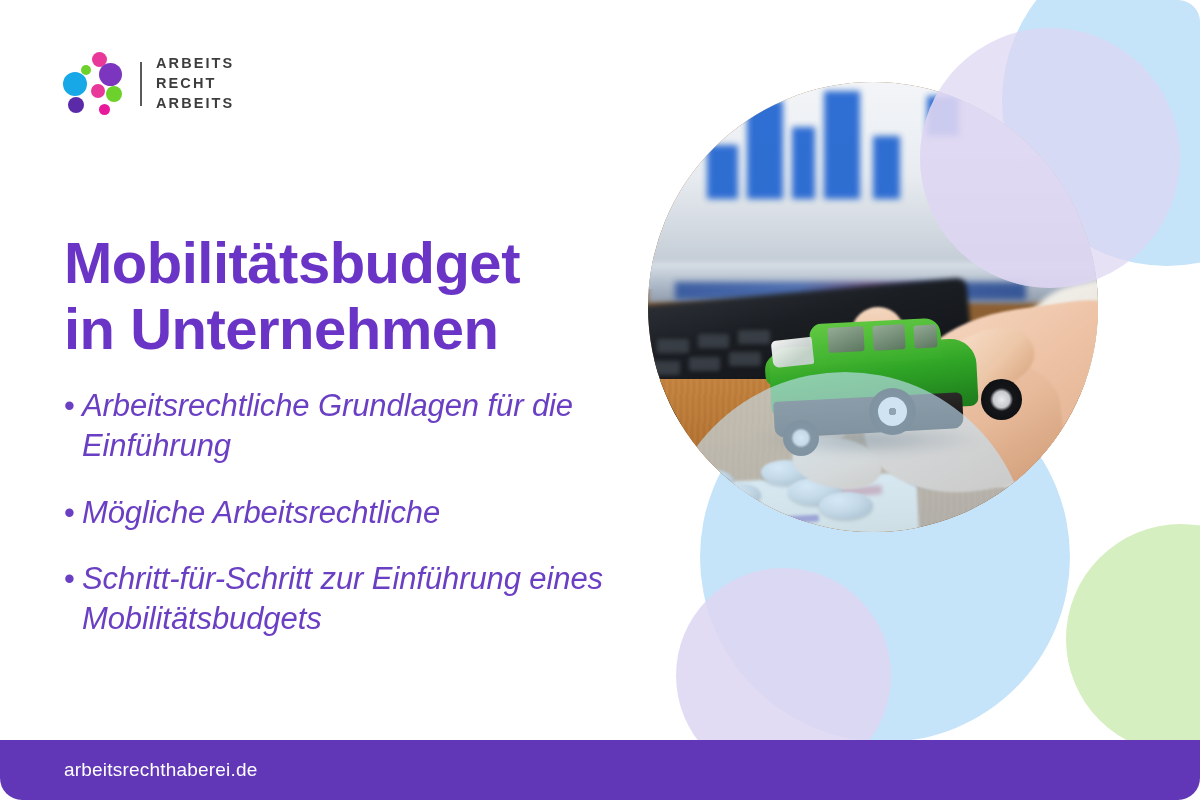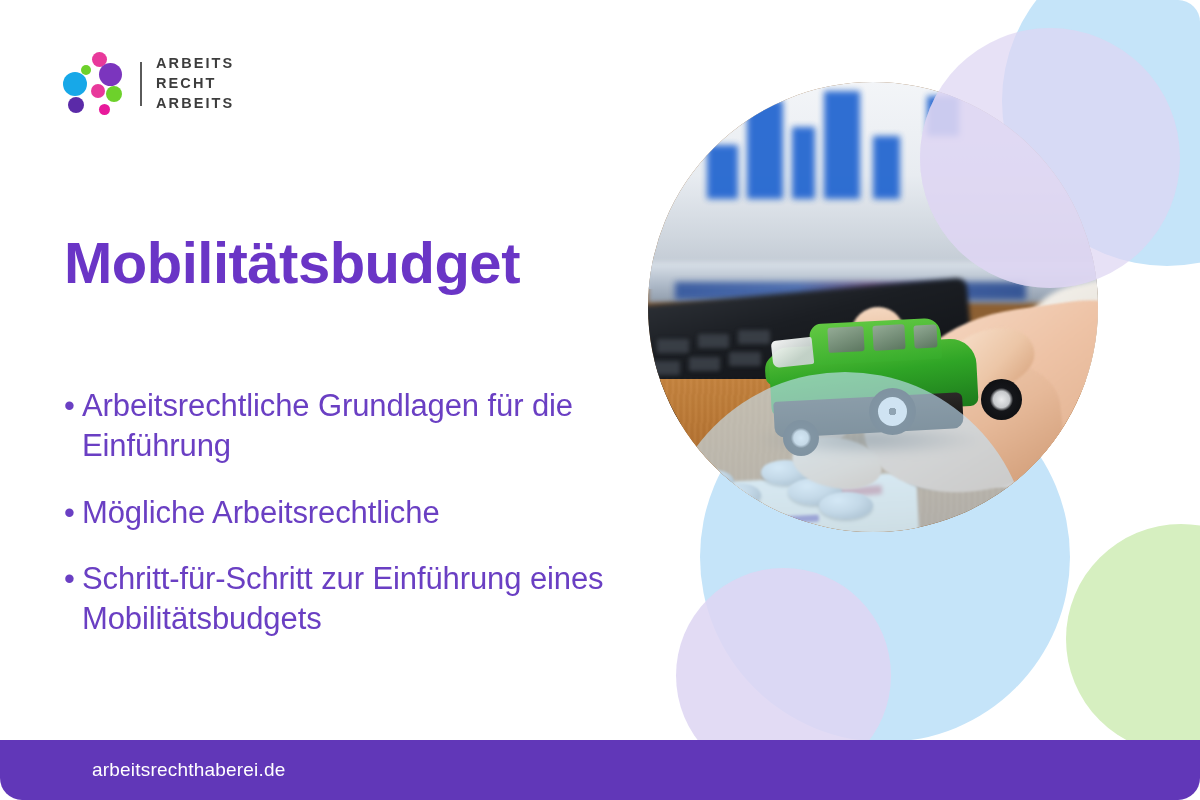--- a/index.html
+++ b/index.html
@@ -115,26 +115,26 @@
     font-weight:700; font-size:58px; line-height:1.14;
     color:#6A35C6; letter-spacing:-0.5px;margin-top:32px; }
   .headline .l2{ display:block; }
 
   
   .bullets{ position:absolute; left:64px; top:386px; width:610px; }
   .bullet{ display:flex; align-items:flex-start; margin-bottom:26px;
     color:#6A3FC3; font-size:31px; line-height:1.3; font-weight:400; letter-spacing:-0.1px; }
   .bullet:last-child{ margin-bottom:0; }
   .bullet-dot{ flex:0 0 auto; width:18px; margin-top:0px; font-size:31px; line-height:1.3; }
-  .bullet-text{ flex:1 1 auto; }
+  .bullet-text{ flex:1 1 auto;font-style:italic; }
 
   
   .footer{ position:absolute; left:0; bottom:0; width:1200px; height:60px;
     background:#6137B8; display:flex; align-items:center; }
-  .footer-url{ margin-left:92px; color:#ffffff; font-size:19px; letter-spacing:.2px; }
+  .footer-url{ margin-left:64px; color:#ffffff; font-size:19px; letter-spacing:.2px; }
 </style>
 </head>
 <body>
 
 <div class="canvas">
 
   <div class="deco">
     <div class="circle" style="left:1002px; top:-64px; width:330px; height:330px; background:#C5E4F9;"></div>
     <div class="circle" style="left:700px; top:372px; width:370px; height:370px; background:#C5E4F9;"></div>
     <div class="circle" style="left:1066px; top:524px; width:230px; height:230px; background:#D6EFC0;"></div>
@@ -221,20 +221,21 @@
     <div class="logo-divider"></div>
     <div class="logo-words">
       <span>ARBEITS</span>
       <span>RECHT</span>
       <span>ARBEITS</span>
     </div>
   </div>
 
   <h1 class="headline">
     <span class="l1">Mobilitätsbudget</span>
+    <span class="l2">in Unternehmen</span>
   </h1>
 
   <ul class="bullets" style="list-style:none;">
     <li class="bullet">
       <span class="bullet-dot">•</span>
       <span class="bullet-text">Arbeitsrechtliche Grundlagen für die Einführung</span>
     </li>
     <li class="bullet">
       <span class="bullet-dot">•</span>
       <span class="bullet-text">Mögliche Arbeitsrechtliche</span>

